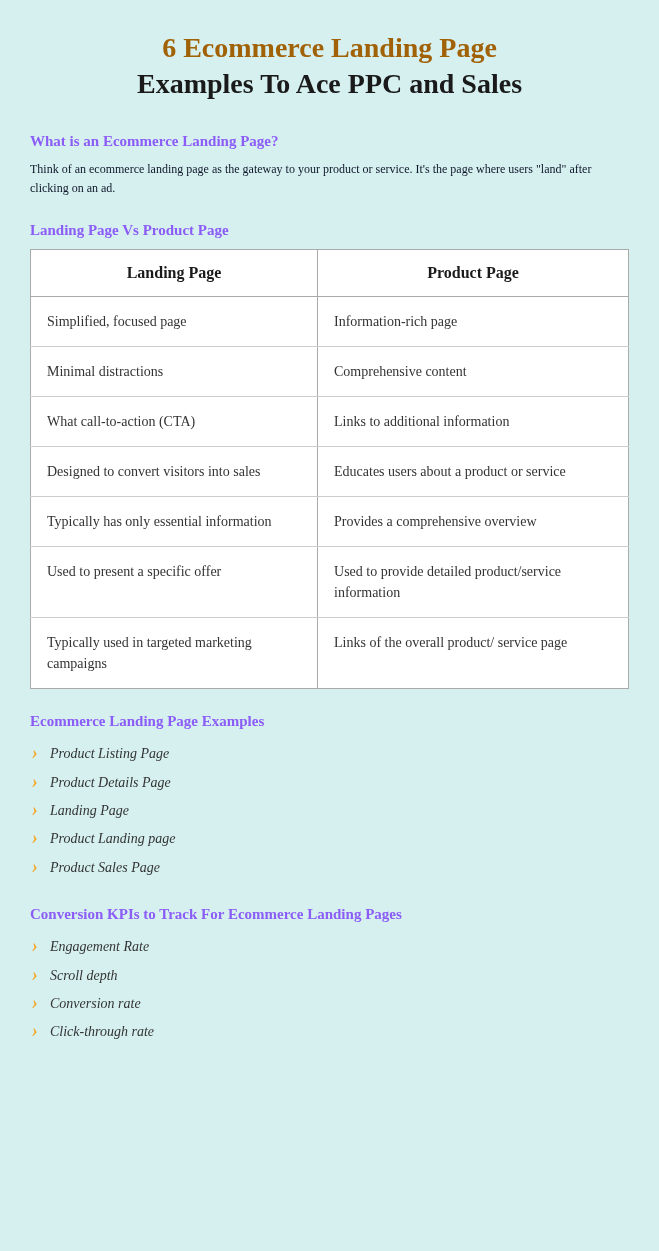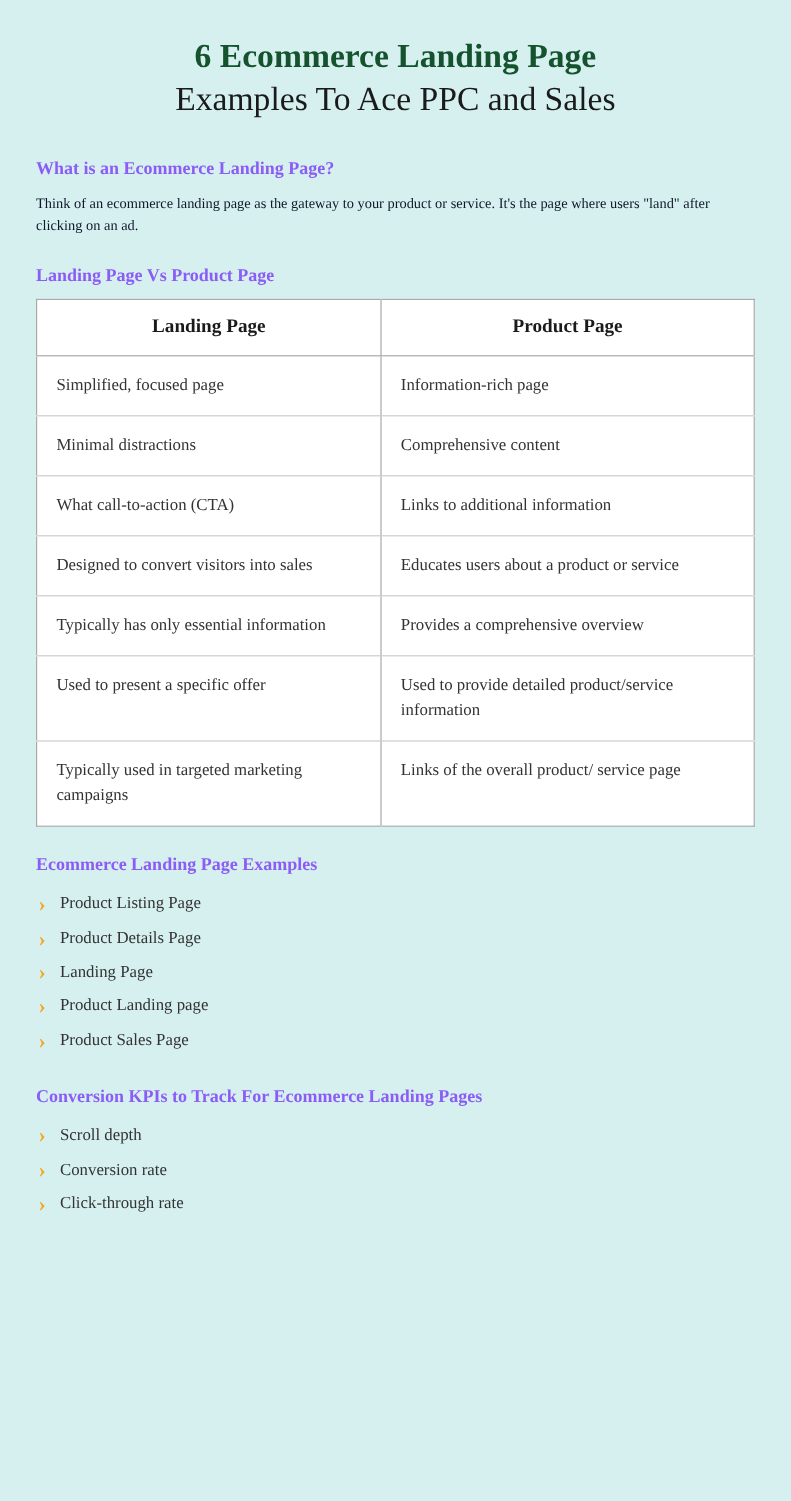--- a/index.html
+++ b/index.html
@@ -16,31 +16,31 @@
       padding: 30px 30px 40px 30px;
       color: #222;
     }
 
     .page-title {
       text-align: center;
       margin-bottom: 30px;
     }
 
     .page-title-highlight {
-      color: #14532d;
+      color: #a16207;
       font-size: 28px;
       font-weight: 800;
       display: block;
       line-height: 1.3;
     }
 
     .page-title-normal {
       color: #1a1a1a;
       font-size: 28px;
-      font-weight: 400;
+      font-weight: 700;
       display: block;
       line-height: 1.3;
     }
 
     .section {
       margin-bottom: 24px;
     }
 
     .section-heading {
       font-size: 15px;
@@ -99,20 +99,21 @@
 
     
     .list-section {
       margin-bottom: 24px;
     }
 
     .list-section ul {
       list-style: none;
       padding: 0;
       margin-top: 6px;
+      font-style: italic;
     }
 
     .list-section ul li {
       font-size: 14px;
       color: #333;
       padding: 3px 0 3px 20px;
       position: relative;
       line-height: 1.6;
     }
 
@@ -189,17 +190,18 @@
       <li>Product Details Page</li>
       <li>Landing Page</li>
       <li>Product Landing page</li>
       <li>Product Sales Page</li>
     </ul>
 </div>
 
 <div class="list-section">
   <div class="section-heading">Conversion KPIs to Track For Ecommerce Landing Pages</div>
   <ul id="kpis-list">
+      <li>Engagement Rate</li>
       <li>Scroll depth</li>
       <li>Conversion rate</li>
       <li>Click-through rate</li>
     </ul>
 </div>
 
 </body></html>

